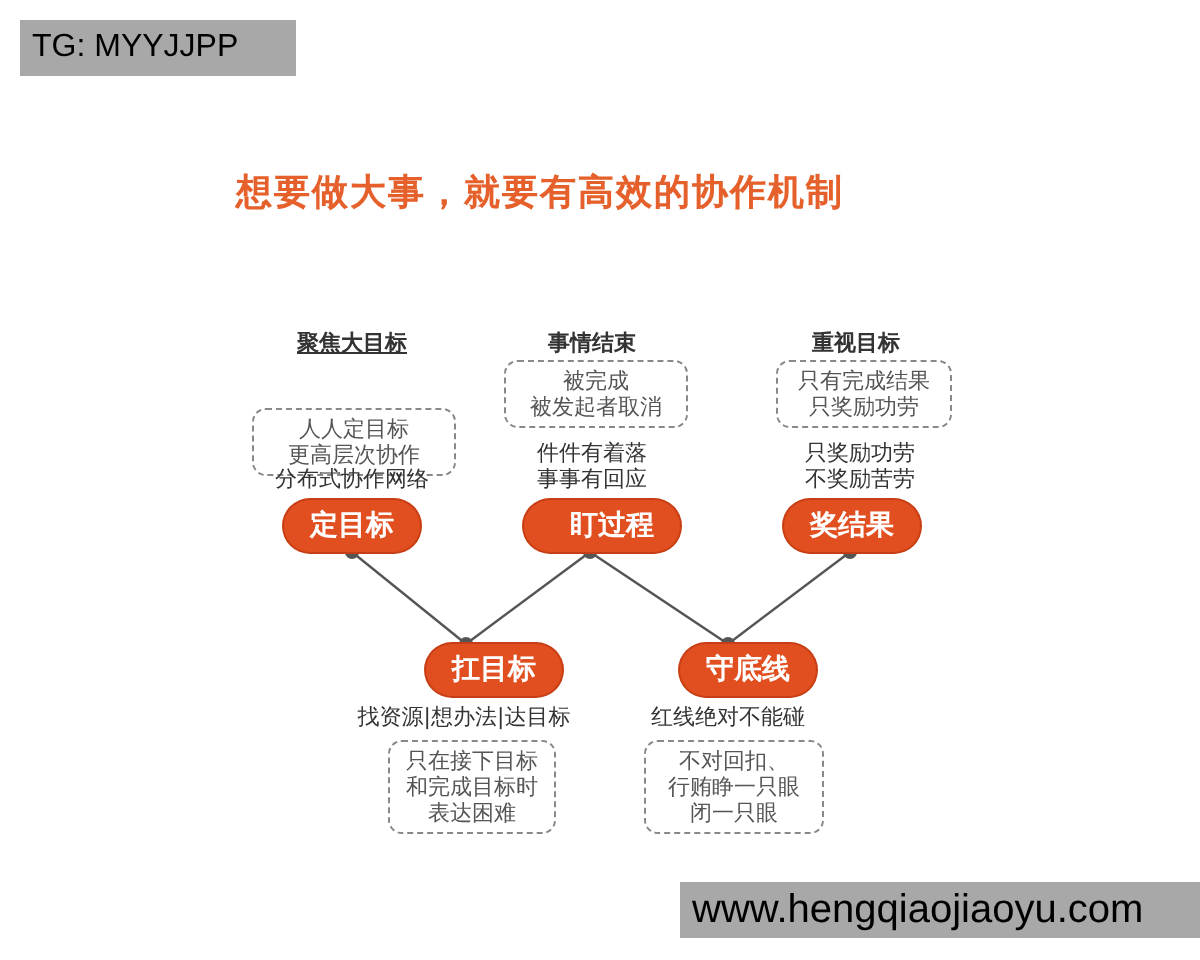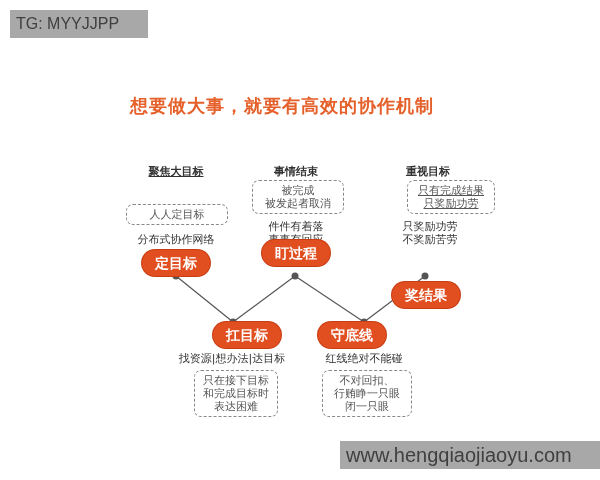--- a/index.html
+++ b/index.html
@@ -2,31 +2,30 @@
 <html><head>
 <meta charset="utf-8">
 <style>
   html, body { margin: 0; padding: 0; }
   body {
     width: 600px; height: 480px; position: relative; overflow: hidden;
     background: #ffffff;
     font-family: "DejaVu Sans", "Liberation Sans", sans-serif;
   }
   .watermark {
-    position: absolute; background: #a8a8a8; color: #404040;
+    position: absolute; background: #a8a8a8; color: #000000;
     font-family: "Liberation Sans", "DejaVu Sans", sans-serif;
     font-size: 16px; line-height: 26px; padding: 0 6px;
   }
   .wm-top { left: 10px; top: 10px; width: 126px; height: 28px; line-height: 28px; }
   .wm-bottom { left: 340px; top: 441px; width: 248px; height: 28px; line-height: 28px; font-size: 20px; }
   .title {
-    position: absolute; left: 118px; top: 94px; width: 360px;
+    position: absolute; left: 118px; top: 84px; width: 360px;
     color: #e5602a; font-weight: bold; font-size: 18px; letter-spacing: 1px;
     white-space: nowrap;
-    margin-left: 12px;
   }
   svg.lines { position: absolute; left: 0; top: 0; }
   .pill {
     position: absolute; height: 26px; width: 68px;
     background: #e14e1f; border-radius: 13px;
     box-shadow: 0 0 0 1px #c83e14;
     color: #fff; font-weight: bold; font-size: 14px;
     text-align: center; line-height: 26px;
   }
   .heading {
@@ -59,59 +58,60 @@
   <circle cx="176" cy="276" r="3.5" fill="#555"></circle>
   <circle cx="295" cy="276" r="3.5" fill="#555"></circle>
   <circle cx="425" cy="276" r="3.5" fill="#555"></circle>
   <circle cx="233" cy="322" r="3.5" fill="#555"></circle>
   <circle cx="364" cy="322" r="3.5" fill="#555"></circle>
 </svg>
 
 <div class="heading" style="left:126px; top:164px;text-decoration:underline;">聚焦大目标</div>
 <div class="dbox" style="left:126px; top:180px; width:96px;margin-top:24px;">
   <span class="line">人人定目标</span>
+  <span class="line">更高层次协作</span>
 </div>
 <div class="plain" style="left:124px; top:233px; width:104px;">
   <span class="line">分布式协作网络</span>
 </div>
 <div class="pill" style="left:142px; top:250px;">定目标</div>
 
 <div class="heading" style="left:246px; top:164px;">事情结束</div>
 <div class="dbox" style="left:252px; top:180px; width:86px;">
   <span class="line">被完成</span>
   <span class="line">被发起者取消</span>
 </div>
 <div class="plain" style="left:256px; top:220px; width:80px;">
   <span class="line">件件有着落</span>
   <span class="line">事事有回应</span>
 </div>
-<div class="pill" style="left:262px; top:240px;">盯过程</div>
+<div class="pill" style="left:262px; top:250px;padding-left:10px;">盯过程</div>
 
 <div class="heading" style="left:378px; top:164px;">重视目标</div>
-<div class="dbox" style="left:407px; top:180px; width:82px;text-decoration:underline;">
+<div class="dbox" style="left:388px; top:180px; width:82px;">
   <span class="line">只有完成结果</span>
   <span class="line">只奖励功劳</span>
 </div>
 <div class="plain" style="left:390px; top:220px; width:80px;">
   <span class="line">只奖励功劳</span>
   <span class="line">不奖励苦劳</span>
 </div>
-<div class="pill" style="left:392px; top:250px;margin-top:32px;">奖结果</div>
+<div class="pill" style="left:392px; top:250px;">奖结果</div>
 
 <div class="pill" style="left:213px; top:322px;">扛目标</div>
 <div class="plain" style="left:170px; top:352px; width:124px;">
   <span class="line">找资源|想办法|达目标</span>
 </div>
 <div class="dbox" style="left:194px; top:370px; width:78px;">
   <span class="line">只在接下目标</span>
   <span class="line">和完成目标时</span>
   <span class="line">表达困难</span>
 </div>
 
-<div class="pill" style="left:318px; top:322px;">守底线</div>
+<div class="pill" style="left:340px; top:322px;">守底线</div>
 <div class="plain" style="left:316px; top:352px; width:96px;">
   <span class="line">红线绝对不能碰</span>
 </div>
 <div class="dbox" style="left:322px; top:370px; width:84px;">
   <span class="line">不对回扣、</span>
   <span class="line">行贿睁一只眼</span>
   <span class="line">闭一只眼</span>
 </div>
 
 <div class="watermark wm-bottom">www.hengqiaojiaoyu.com</div>

